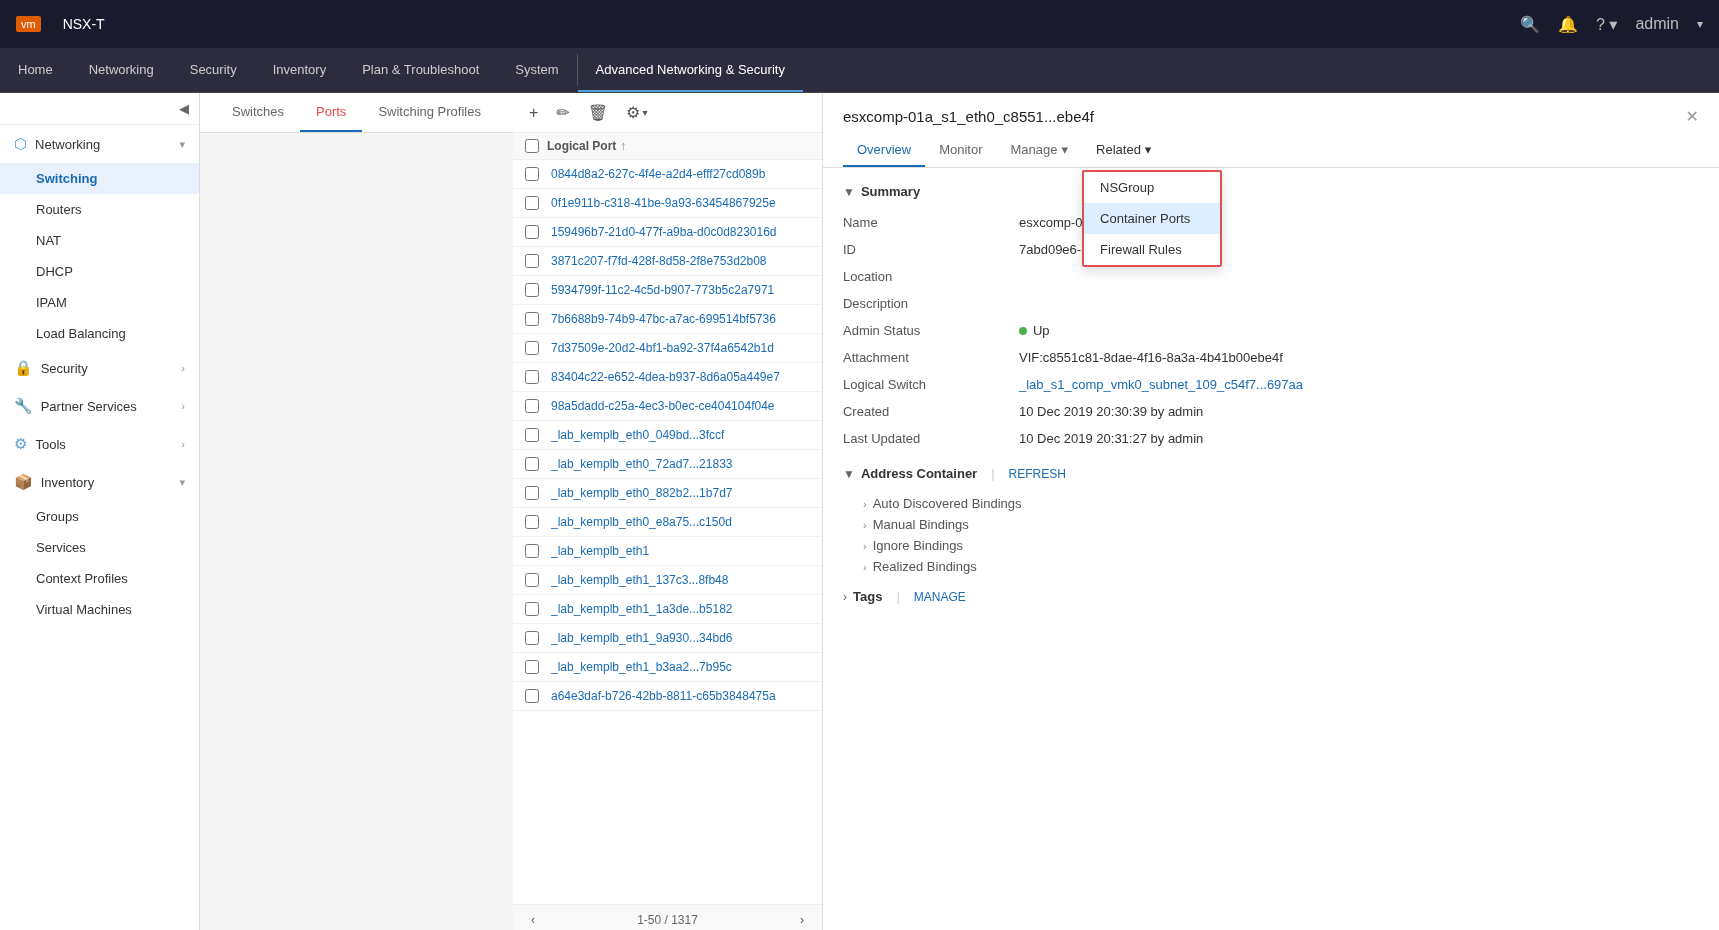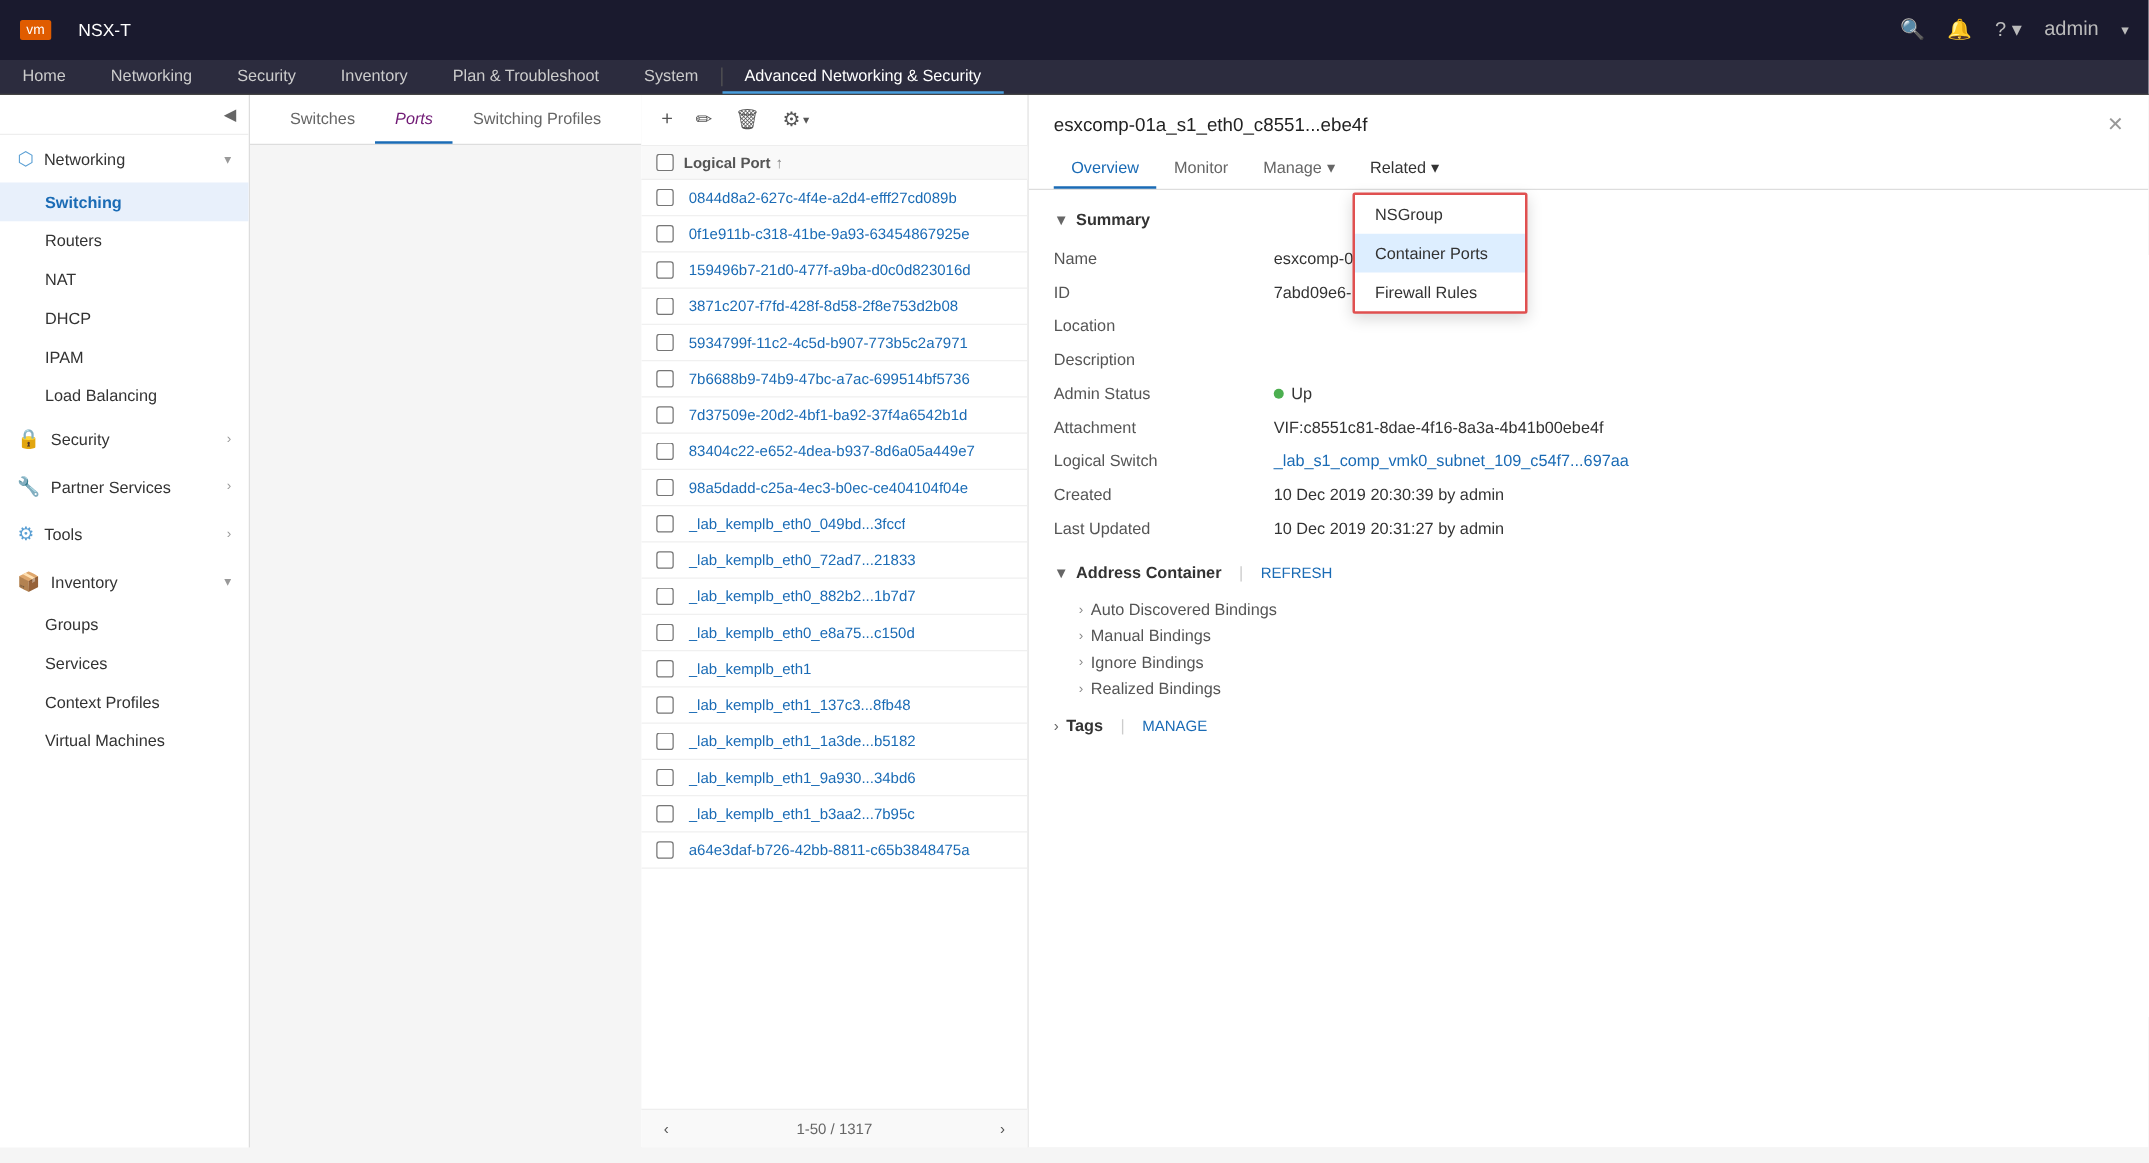--- a/index.html
+++ b/index.html
@@ -17,21 +17,21 @@
     .top-header-left { display: flex; align-items: center; gap: 10px; }
     .vm-logo { color: #fff; font-size: 13px; font-weight: normal; display: flex; align-items: center; gap: 22px; }
     .vm-logo-icon { background: #e05c00; color: #fff; padding: 2px 5px; border-radius: 2px; font-size: 11px; }
     .app-name { color: #fff; font-size: 14px; }
     .top-header-right { display: flex; align-items: center; gap: 18px; color: #ccc; }
     .header-icon { cursor: pointer; font-size: 16px; color: #bbb; }
 
     
     .nav-bar {
       background: #2c2c3e;
-      height: 28px;
+      height: 45px;
       display: flex;
       align-items: stretch;
       border-bottom: 1px solid #444;
     }
     .nav-item {
       padding: 0 18px;
       display: flex;
       align-items: center;
       color: #ccc;
       cursor: pointer;
@@ -100,21 +100,21 @@
     }
     .tab {
       padding: 0 16px;
       display: flex;
       align-items: center;
       cursor: pointer;
       font-size: 13px;
       color: #666;
       border-bottom: 2px solid transparent;
     }
-    .tab.active { color: #701a75; border-bottom: 2px solid #1a6bb5; font-weight: 500; font-style: italic; }
+    .tab.active { color: #ef4444; border-bottom: 2px solid #1a6bb5; font-weight: 500; }
 
     
     .inner-content { display: flex; flex: 1; overflow: hidden; }
 
     
     .list-panel {
       width: 310px;
       flex-shrink: 0;
       border-right: 1px solid #ddd;
       display: flex;

